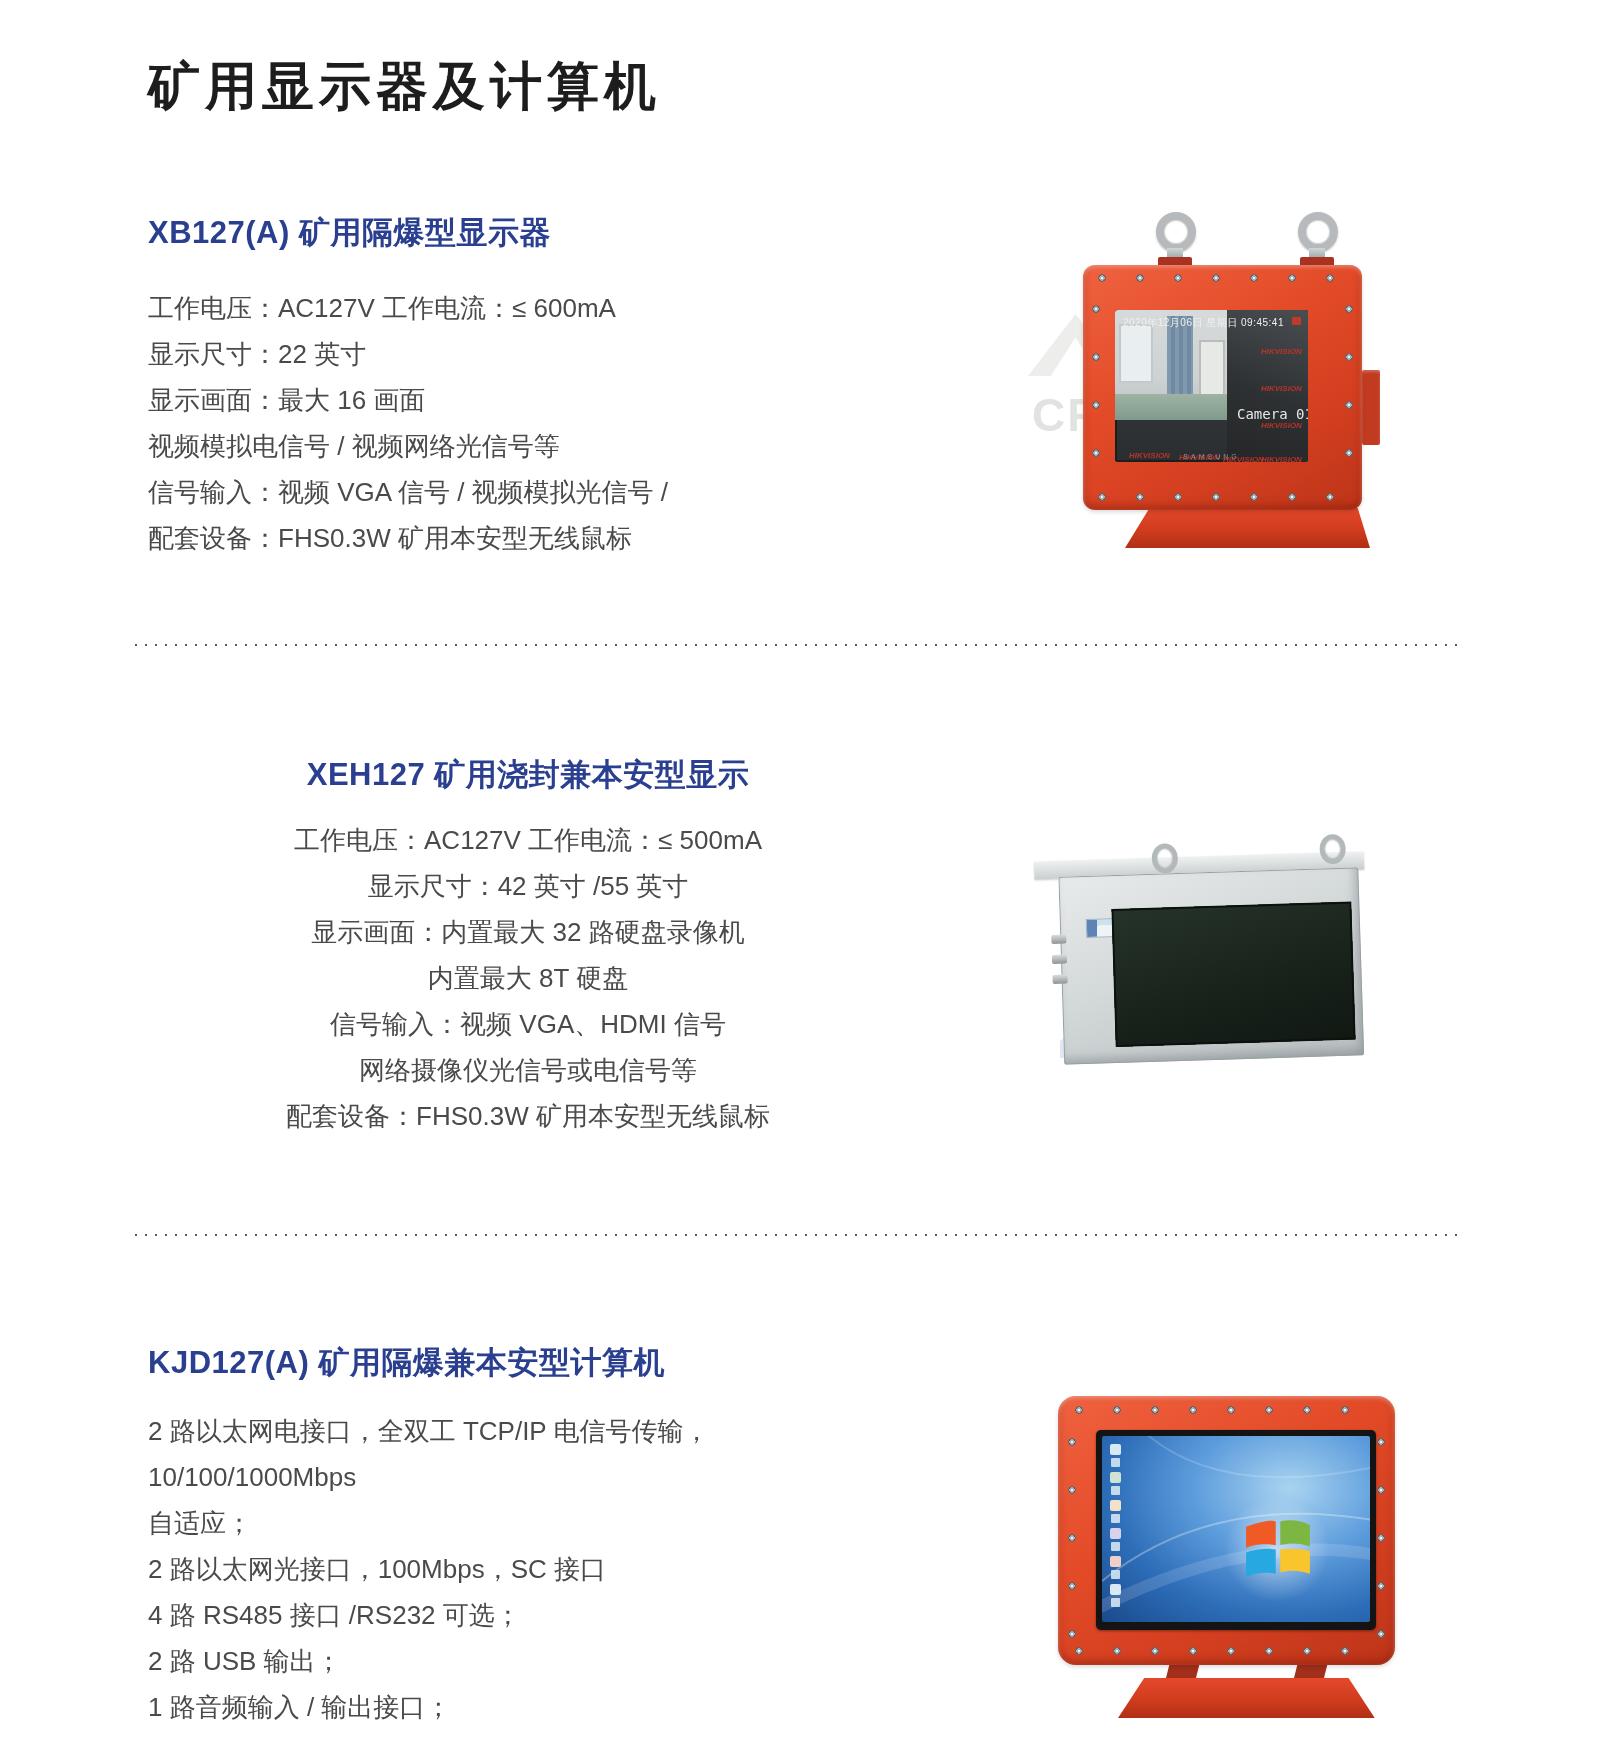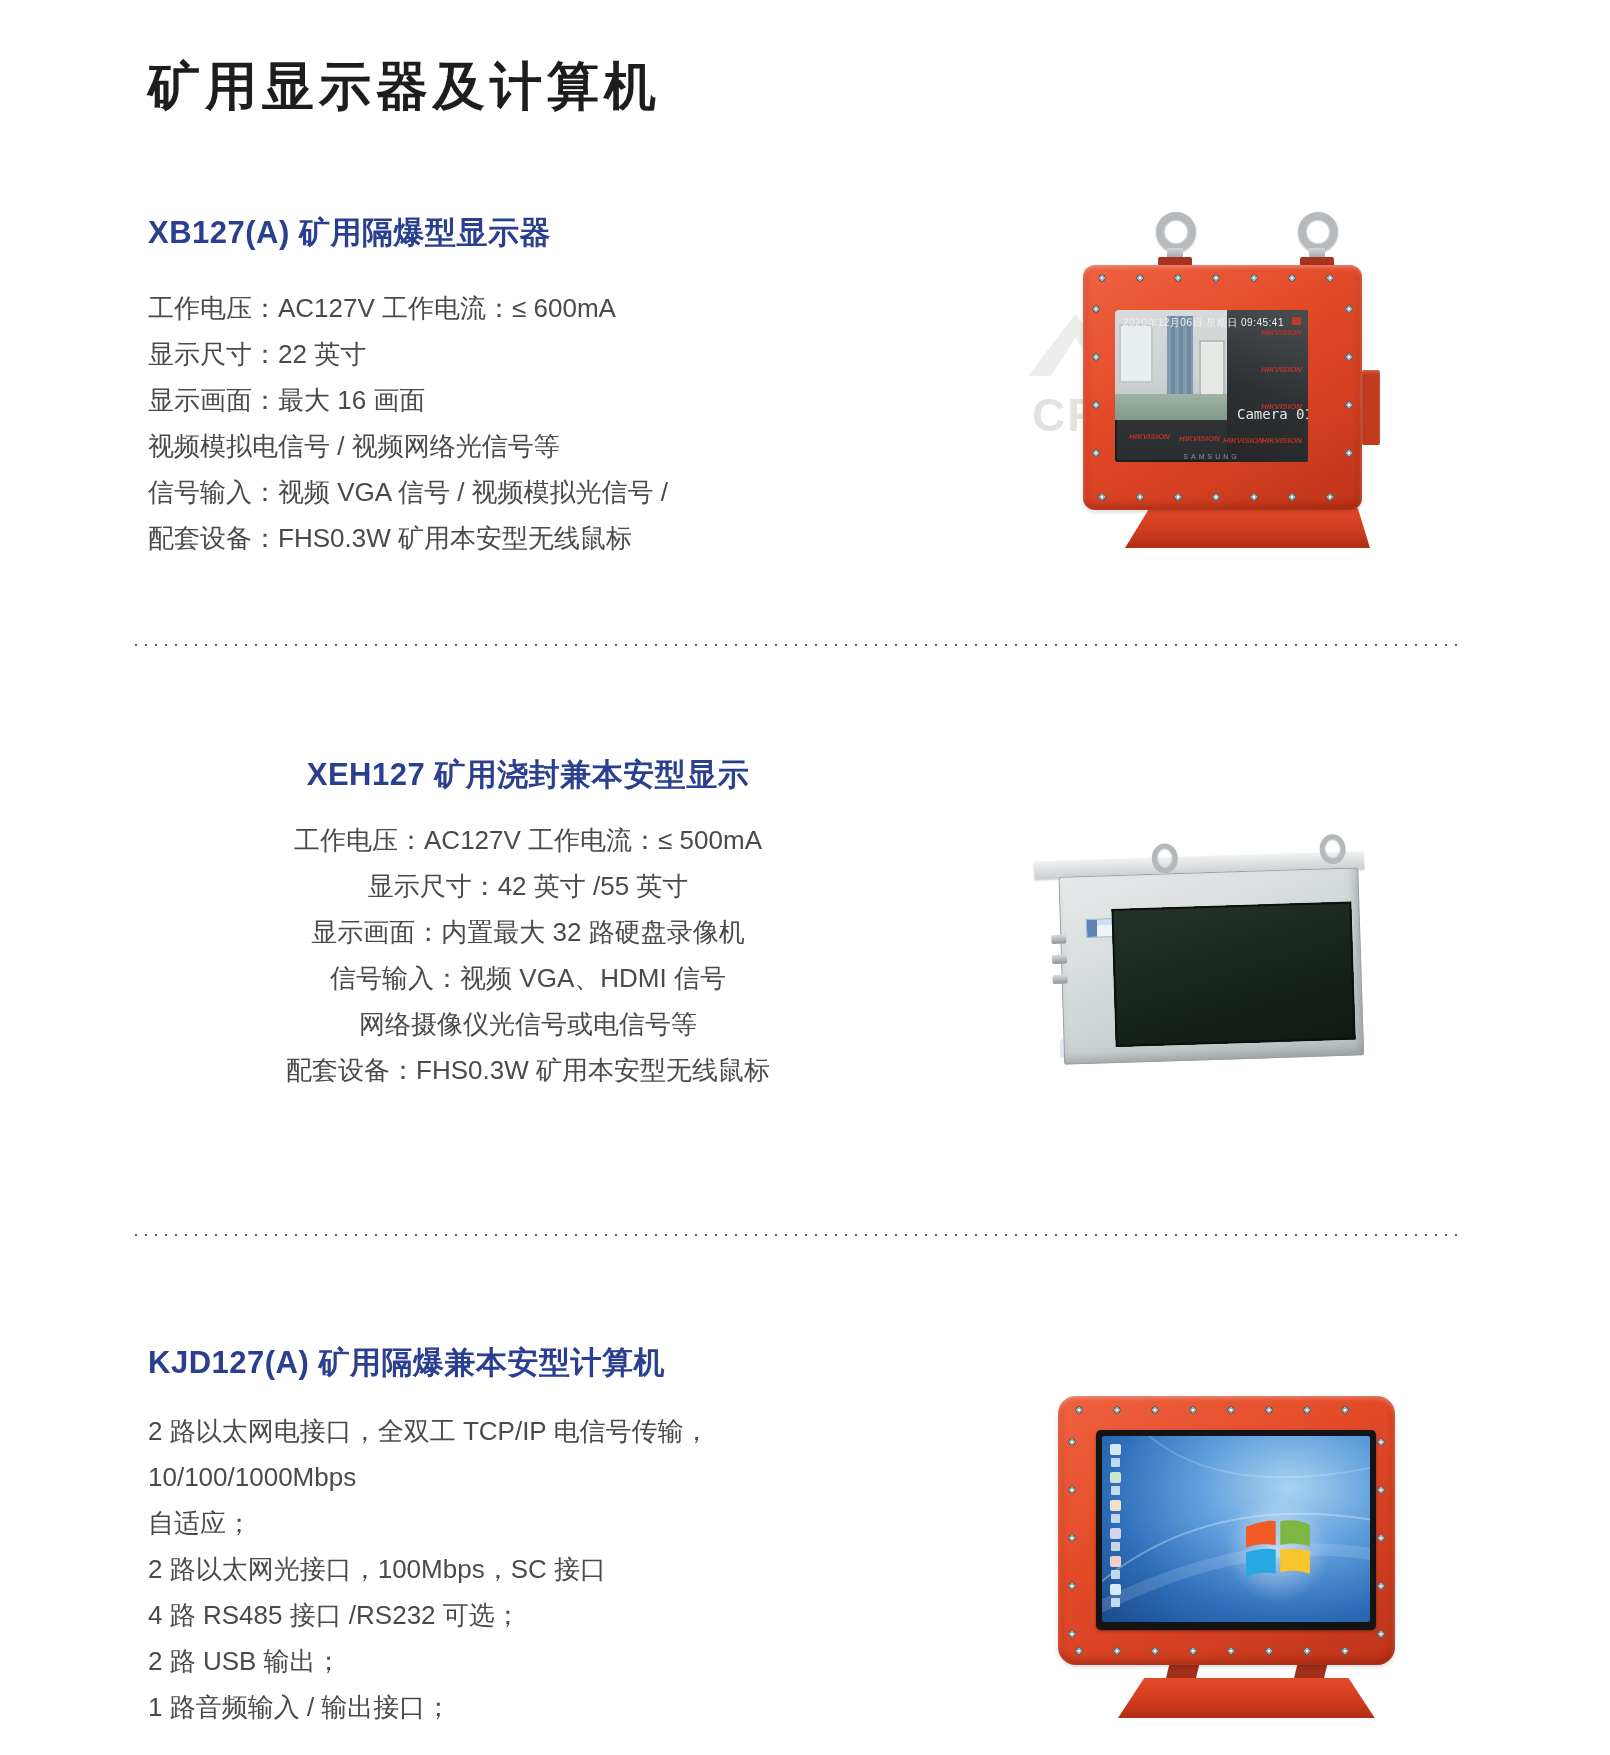--- a/index.html
+++ b/index.html
@@ -65,21 +65,21 @@
     background:repeating-linear-gradient(90deg,#8099ae 0 4px,#6f8aa0 4px 8px);}
   .cctv-door{position:absolute;left:84px;top:30px;width:22px;height:66px;background:#e6e9e6;border:2px solid #b9beba;}
   .cctv-floor{position:absolute;left:0;bottom:0;width:112px;height:26px;
     background:linear-gradient(#9db3a4,#7f9a8c);}
   .cctv-dark{position:absolute;left:112px;top:0;width:81px;height:152px;
     background:linear-gradient(200deg,#4a4e50 0%,#2e3133 55%,#242627 100%);}
   .osd-datetime{position:absolute;left:8px;top:6px;font-size:10px;color:#f0f0f0;letter-spacing:.5px;white-space:nowrap;z-index:3;}
   .osd-alarm{position:absolute;right:7px;top:7px;width:9px;height:8px;background:#c0392b;border-radius:1px;z-index:3;}
   .osd-camera{position:absolute;left:122px;top:96px;font-size:14px;color:#e8e8e8;
     font-family:"DejaVu Sans Mono",monospace;z-index:3;white-space:nowrap;}
-  .hik{position:absolute;font-size:8px;font-weight:700;font-style:italic;color:rgba(198,50,40,.9);z-index:3;white-space:nowrap;}
+  .hik{position:absolute;font-size:8px;font-weight:700;font-style:italic;color:rgba(198,50,40,.9);z-index:3;white-space:nowrap;margin-top:19px;}
   .panel-brand{position:absolute;left:0;right:0;bottom:2px;text-align:center;font-size:7px;
     color:#8a8f93;letter-spacing:3px;z-index:3;}
   #p1-jbox{position:absolute;left:312px;top:174px;width:18px;height:75px;background:#c23a1f;
     border-radius:2px;box-shadow:inset 0 2px 3px rgba(255,255,255,.25);z-index:1;}
 
   
   #photo2{left:1020px;top:830px;width:370px;height:240px;}
   .steel-unit{position:absolute;left:35px;top:26px;width:312px;height:204px;transform:rotate(-1.8deg);}
   .steel-flange{position:absolute;left:-18px;top:0;width:330px;height:18px;
     background:linear-gradient(#f0f2f2,#c9cecf);box-shadow:0 1px 2px rgba(0,0,0,.18);}
@@ -181,20 +181,21 @@
 </div>
 
 <div class="dotsep" id="sep1"></div>
 
 <section class="section" id="sec2">
   <h2 class="section-heading">XEH127 矿用浇封兼本安型显示</h2>
   <div class="specs">
     <p class="spec">工作电压：AC127V 工作电流：≤ 500mA</p>
     <p class="spec">显示尺寸：42 英寸 /55 英寸</p>
     <p class="spec">显示画面：内置最大 32 路硬盘录像机</p>
+    <p class="spec">内置最大 8T 硬盘</p>
     <p class="spec">信号输入：视频 VGA、HDMI 信号</p>
     <p class="spec">网络摄像仪光信号或电信号等</p>
     <p class="spec">配套设备：FHS0.3W 矿用本安型无线鼠标</p>
   </div>
 </section>
 
 <div class="photo" id="photo2">
   <div class="wm-blue"></div>
   <div class="wm-red"></div>
   <div class="steel-unit">

